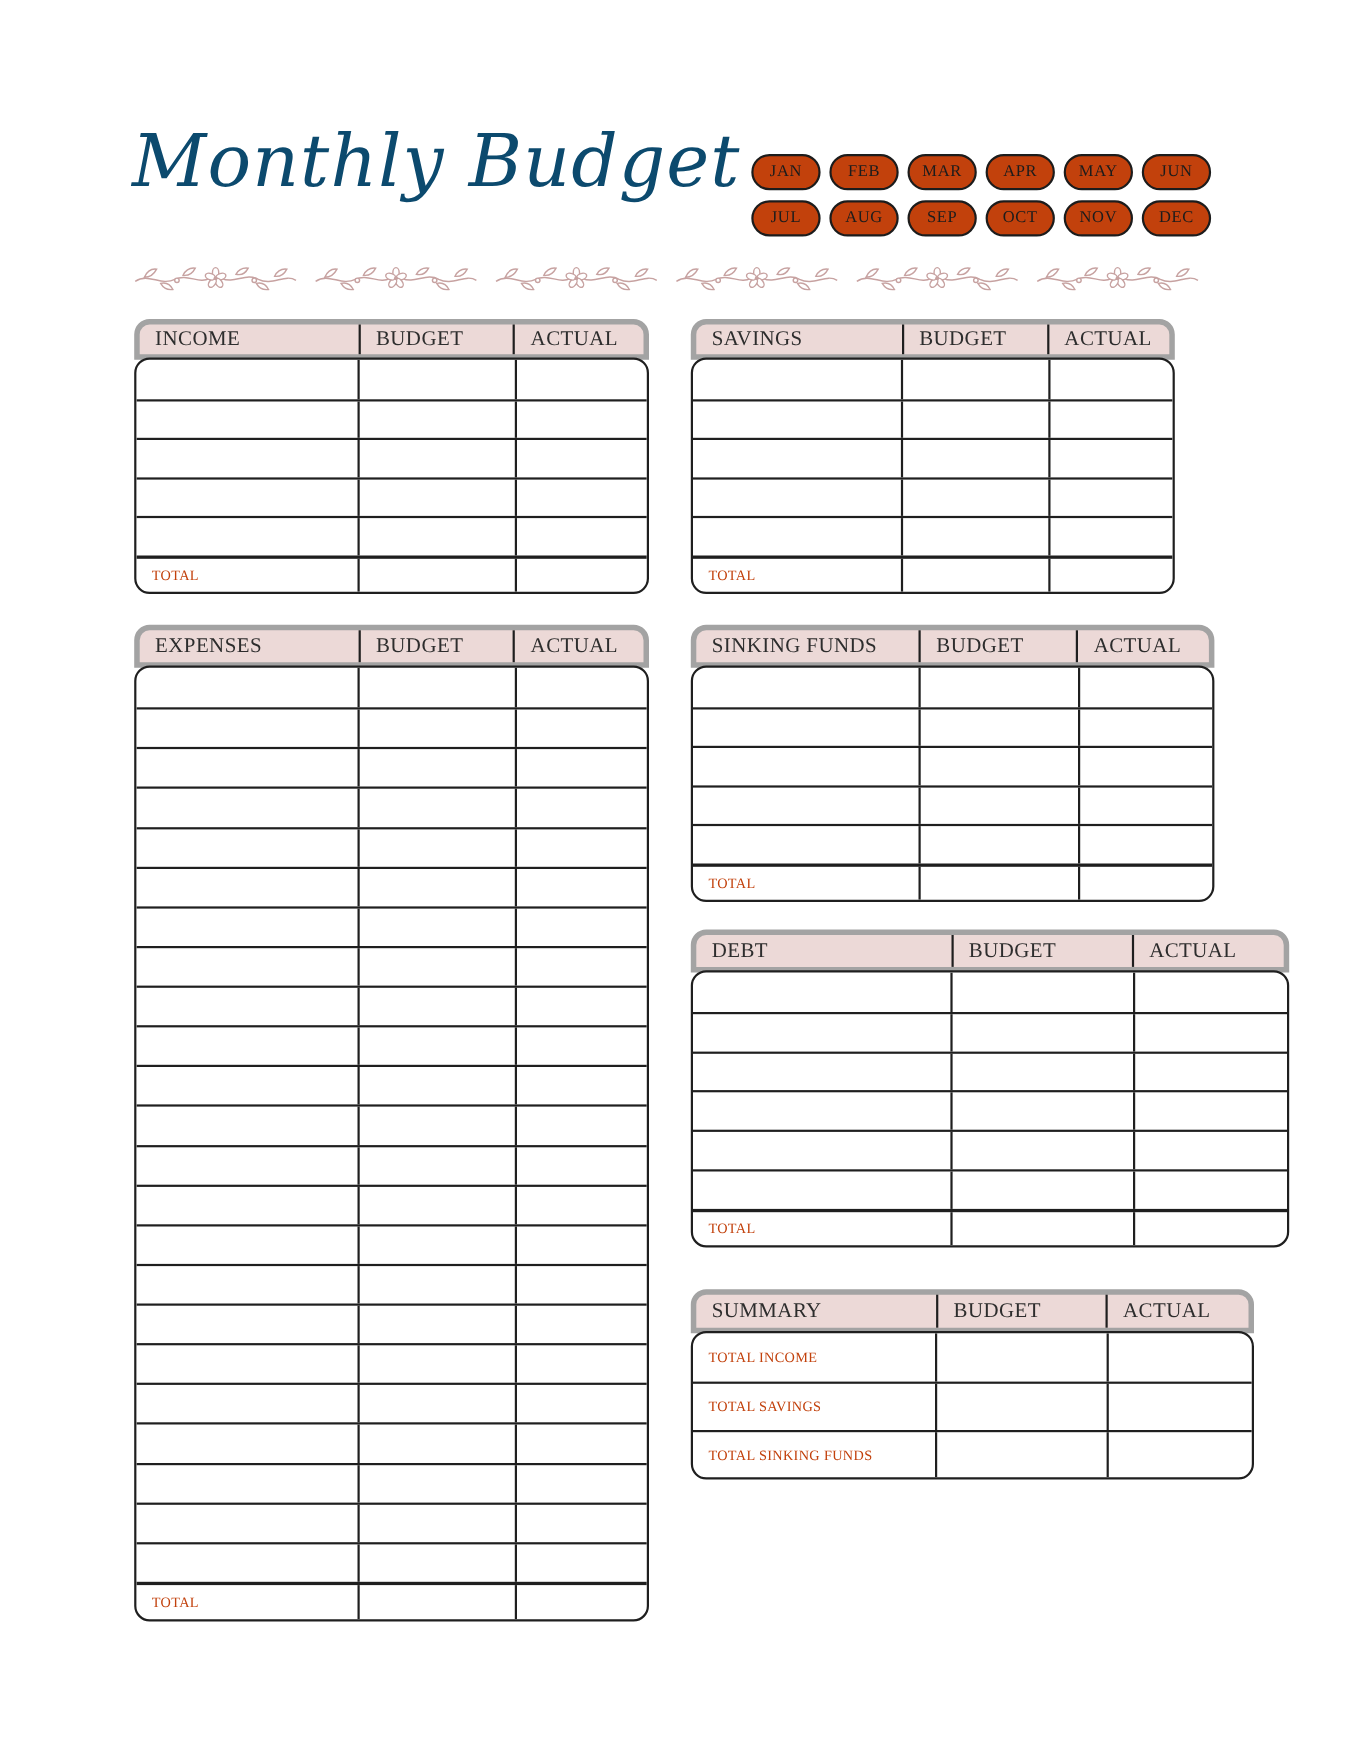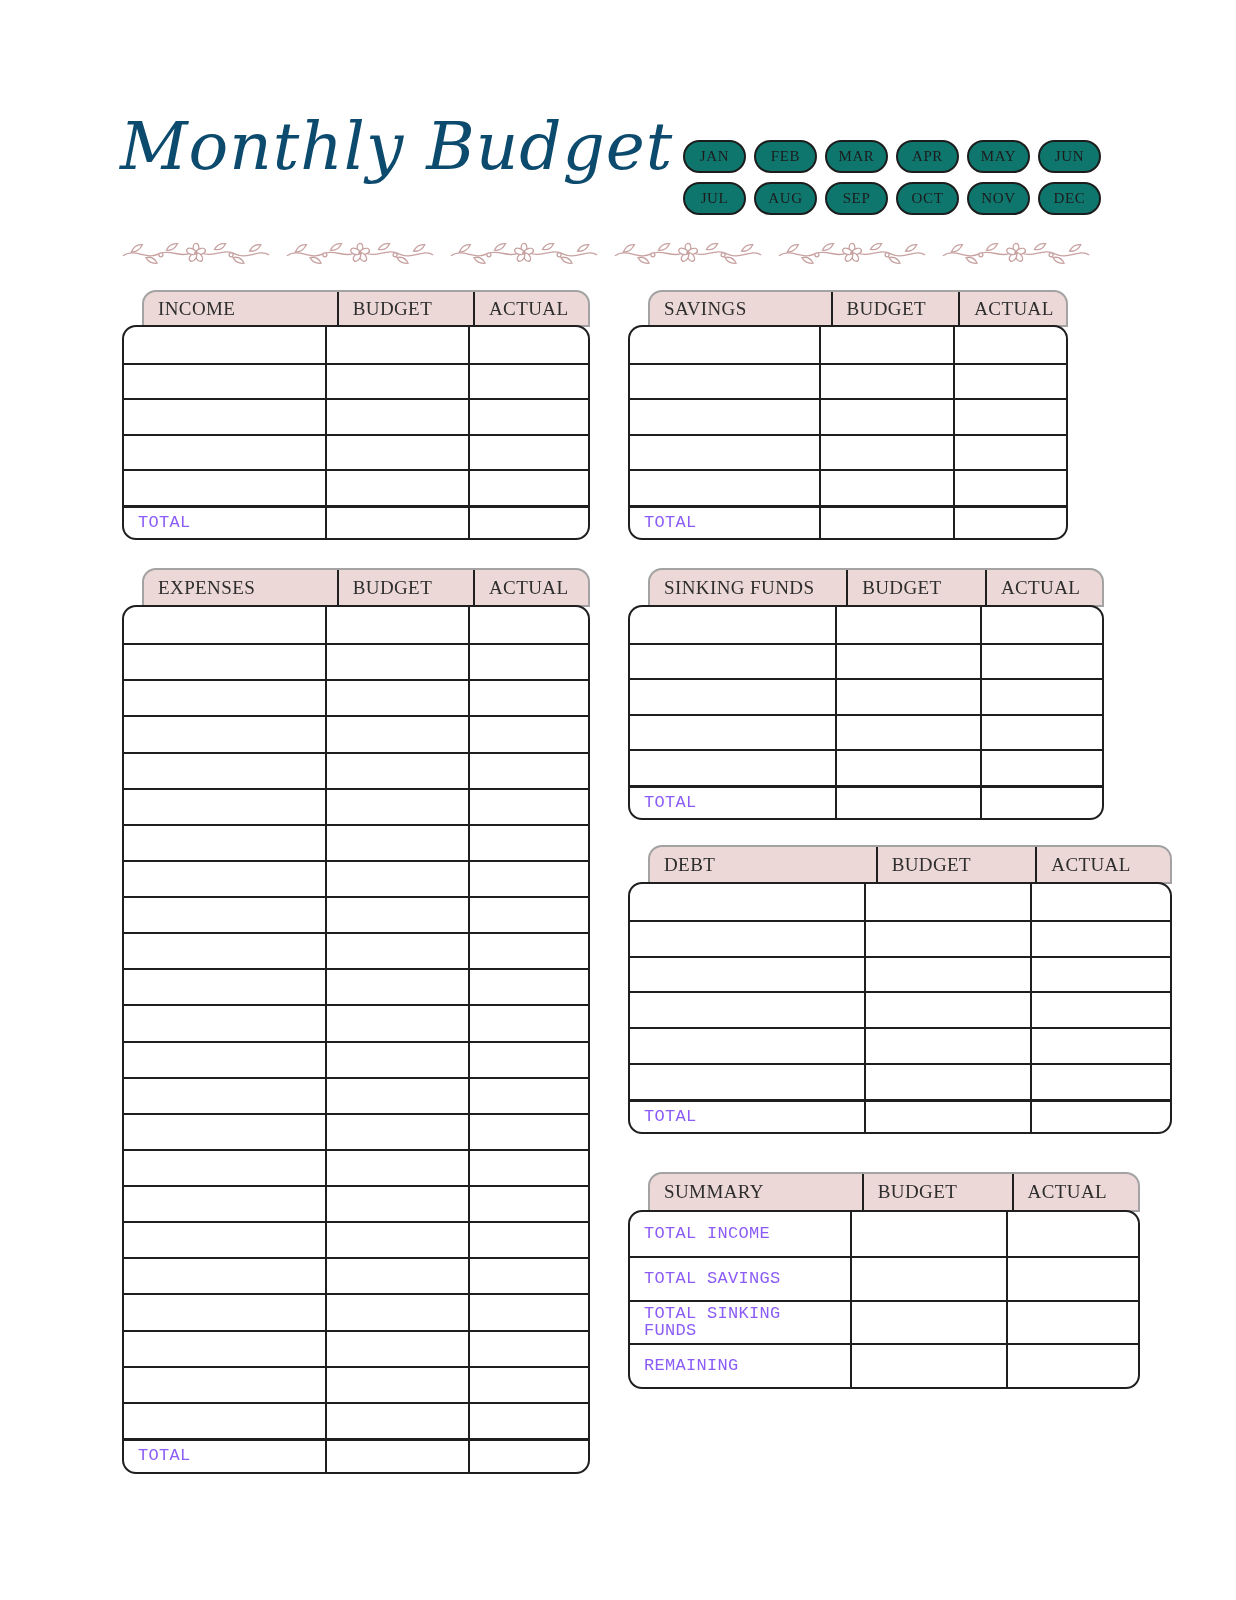--- a/index.html
+++ b/index.html
@@ -22,59 +22,59 @@
 
   
   .months {
     position:absolute; left:683px; top:140px;
     display:grid; grid-template-columns:repeat(6,63px);
     column-gap:8px; row-gap:9px;
   }
   .pill {
     height:33px; border:2px solid #1c1c1c; border-radius:17px;
     display:flex; align-items:center; justify-content:center;
-    font-size:15px; letter-spacing:0.6px; color:#1c1c1c; background:#0f766e;
+    font-size:15px; letter-spacing:0.6px; color:#1c1c1c; background:#c2410c;
   }
 
   
   .divider {
     position:absolute; left:122px; top:238px; width:968px; height:30px;
     display:flex; justify-content:space-between; align-items:center;
   }
   .seg { width:148px; height:28px; display:block; }
 
   
   .table { position:absolute; }
   .thead {
     display:grid; grid-template-columns:43.4% 30.7% 25.9%;
     height:var(--hh,39px);
     background:#ecd9d7;
-    border:2px solid #a3a3a3;
+    border:5px solid #a3a3a3;
     border-radius:14px 14px 0 0;
-    position:relative; z-index:1;margin-left:20px;
+    position:relative; z-index:1;
   }
   .th {
     display:flex; align-items:center;
     padding-left:14px; font-size:19px; letter-spacing:0.4px; color:#2d2d2d;
     overflow:hidden; white-space:nowrap;
   }
   .th + .th { border-left:2px solid #1f1f1f; }
   .tbody {
     border:2px solid #1f1f1f; border-radius:14px;
     margin-top:-2px; background:#fff; overflow:hidden;
     position:relative; z-index:2;
   }
   .trow { display:grid; grid-template-columns:43.4% 30.7% 25.9%; height:var(--rh,36px); }
   .rows .trow:not(:first-child) { border-top:2px solid #1f1f1f; }
   .tcell { min-height:100%; }
   .tcell + .tcell { border-left:2px solid #1f1f1f; }
   .total-row { border-top:3px solid #1f1f1f; height:var(--th,33px); }
   .label-cell {
     display:flex; align-items:center; padding:2px 8px 2px 14px;
-    font-size:17px; letter-spacing:0.3px; color:#8b5cf6; line-height:1.05;font-family:Liberation Mono, monospace;
+    font-size:13px; letter-spacing:0.3px; color:#c2410c; line-height:1.05;
   }
   .summary .rows2 .trow:not(:first-child) { border-top:2px solid #1f1f1f; }
 </style>
 </head>
 <body>
 
 <div class="page">
 
   <svg width="0" height="0" style="position:absolute" aria-hidden="true">
     <defs>
@@ -459,21 +459,16 @@
       <div class="trow">
         <div class="tcell label-cell">TOTAL SAVINGS</div>
         <div class="tcell"></div>
         <div class="tcell"></div>
       </div>
       <div class="trow">
         <div class="tcell label-cell">TOTAL SINKING FUNDS</div>
         <div class="tcell"></div>
         <div class="tcell"></div>
       </div>
-      <div class="trow">
-        <div class="tcell label-cell">REMAINING</div>
-        <div class="tcell"></div>
-        <div class="tcell"></div>
-      </div>
     </div>
   </div>
 
 </div>
 
 </body></html>

